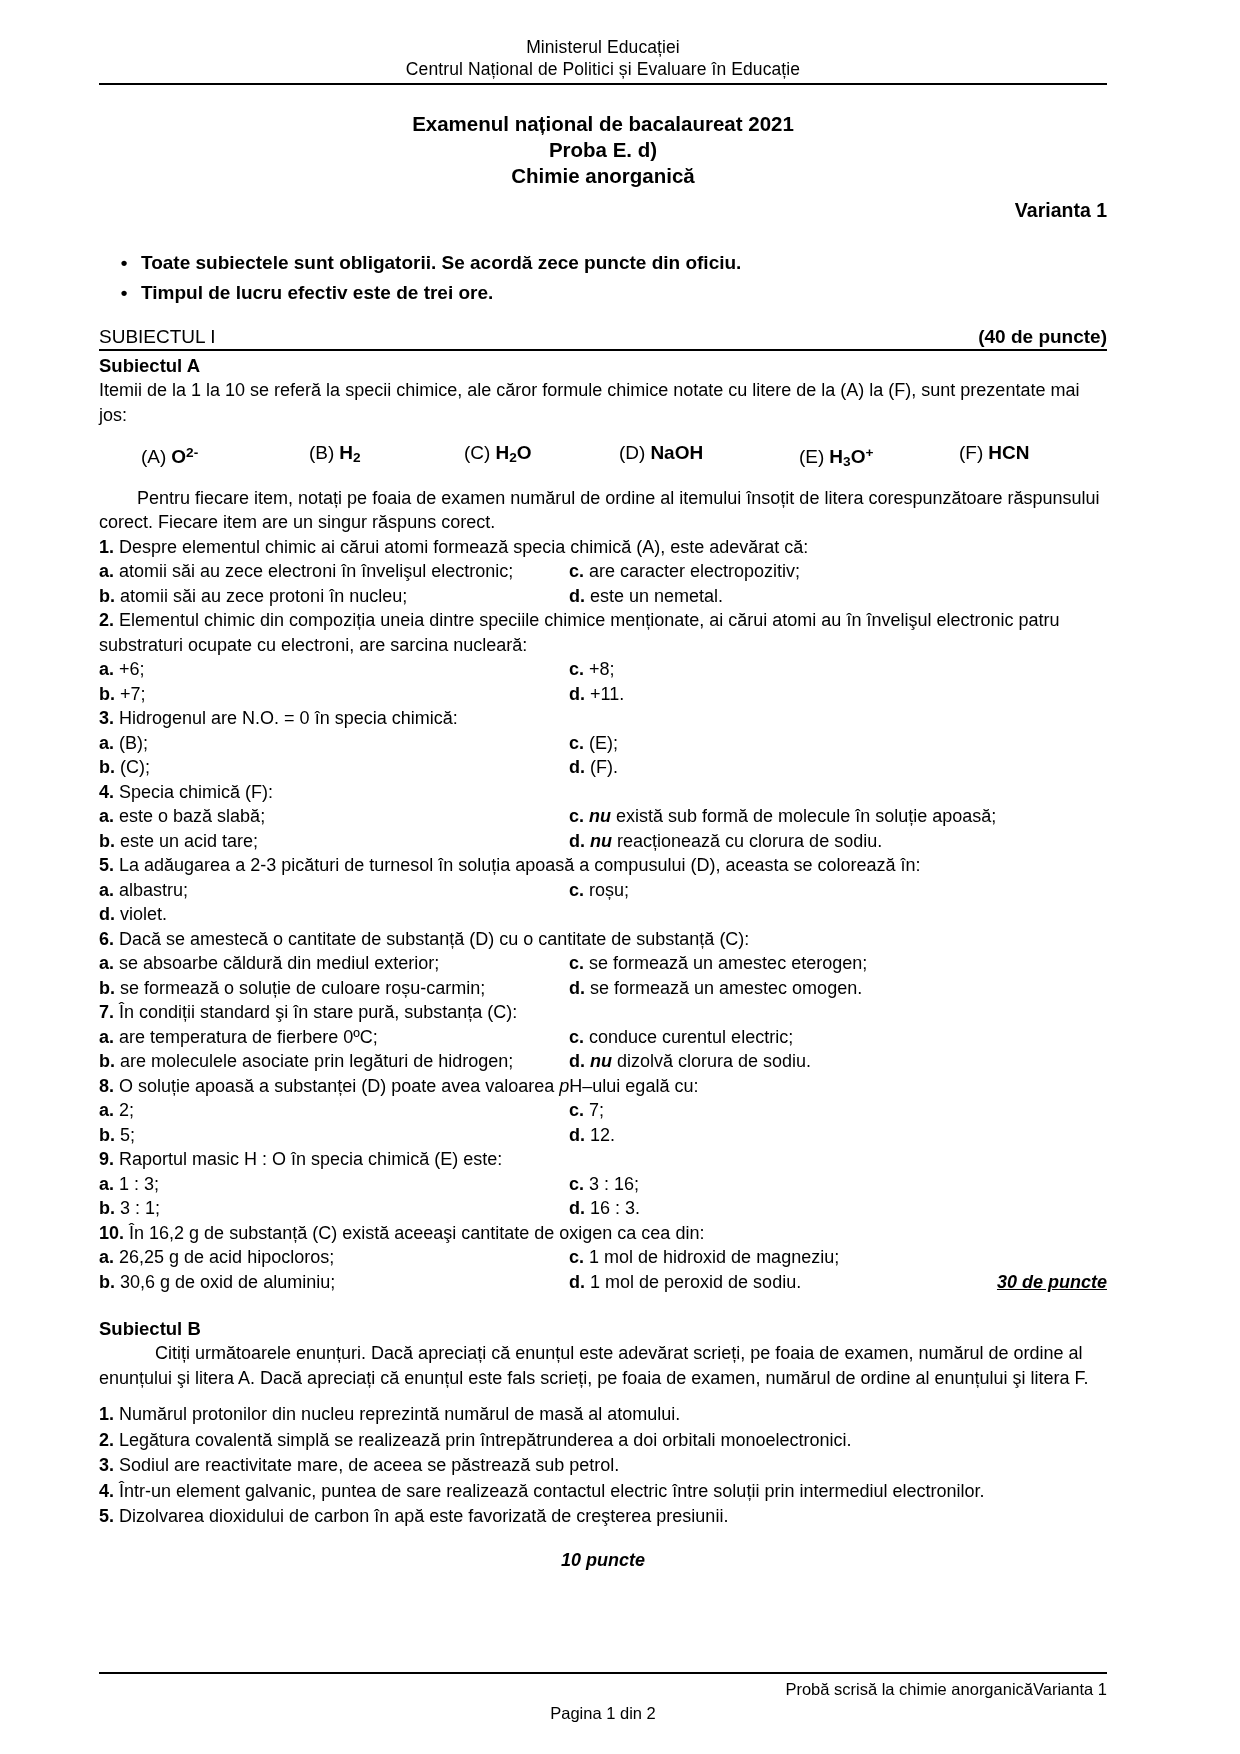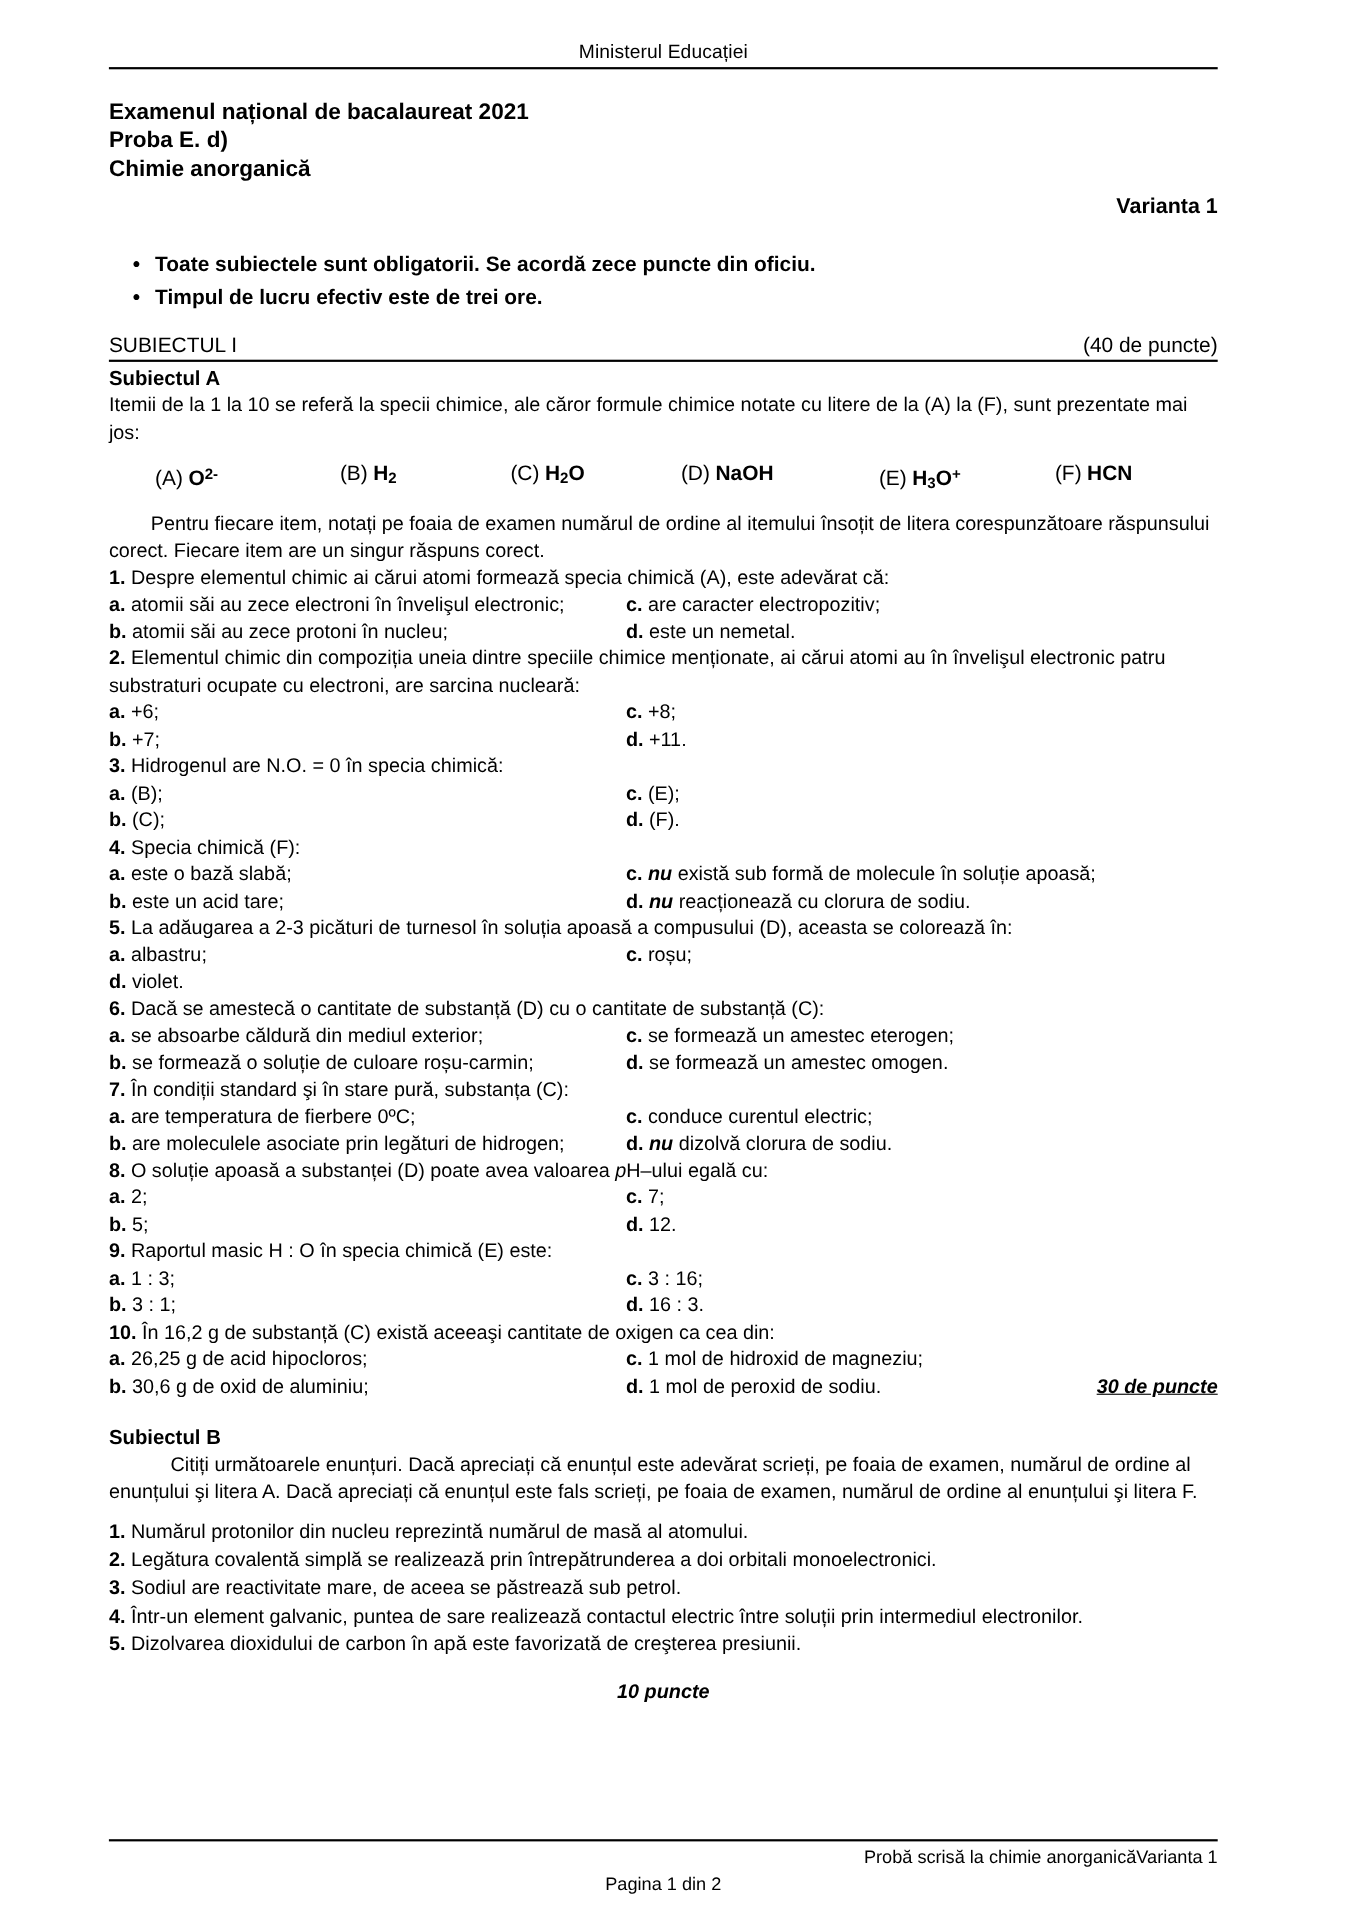--- a/index.html
+++ b/index.html
@@ -37,21 +37,21 @@
     line-height: 22px;
     letter-spacing: 0.1px;
   }
   .hdr-rule {
     border: none;
     border-top: 2.2px solid #000;
     margin: 3px 0 0 0;
     width: 100%;
   }
   .exam-title {
-    text-align: left;
+    text-align: center;
     font-weight: bold;
     font-size: 20.5px;
     line-height: 26px;
     margin-top: 26px;
   }
   .varianta {
     text-align: right;
     font-weight: bold;
     font-size: 19.5px;
     margin-top: 10px;
@@ -80,21 +80,21 @@
   .subject-head {
     display: flex;
     justify-content: space-between;
     align-items: baseline;
     font-size: 19px;
     margin-top: 18px;
     border-bottom: 2.2px solid #000;
     padding-bottom: 1px;
   }
   .subject-head .left { text-decoration: none; }
-  .subject-head .right { font-weight: normal; }
+  .subject-head .right { font-weight: bold; }
   .sub-ab {
     font-weight: bold;
     font-size: 18.5px;
     line-height: 25px;
     margin-top: 2px;
   }
 
   
   .para {
     font-size: 18px;
@@ -182,20 +182,21 @@
   }
 </style>
 </head>
 <body>
 
 <div class="page">
   <div class="content">
 
     <div>
       <div class="hdr-line">Ministerul Educației</div>
+      <div class="hdr-line">Centrul Național de Politici și Evaluare în Educație</div>
       <hr class="hdr-rule">
     </div>
 
     <div class="exam-title">
       <div>Examenul național de bacalaureat 2021</div>
       <div>Proba E. d)</div>
       <div>Chimie anorganică</div>
     </div>
     <div class="varianta">Varianta 1</div>
 

